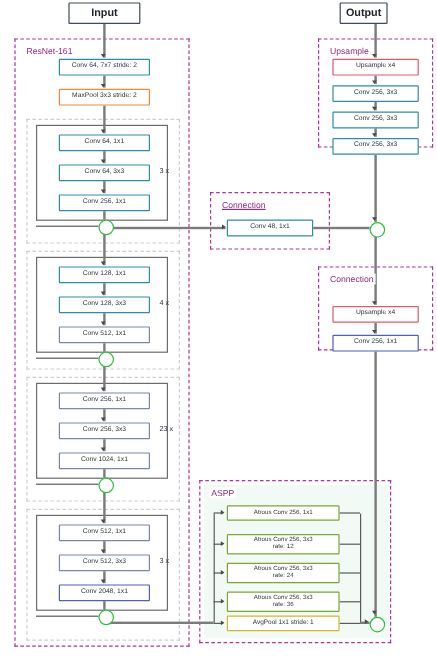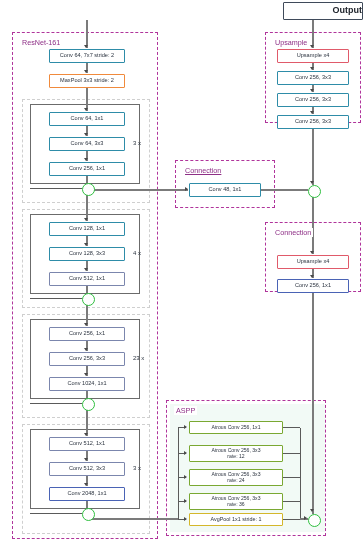--- a/index.html
+++ b/index.html
@@ -57,20 +57,23 @@
     position:absolute;width:11px;height:11px;border-radius:50%;
     border:1.6px solid #2fbf3f;background:#ffffff;z-index:7;
   }
 
   .xlabel{position:absolute;font-size:6px;color:#2c3440;z-index:6;white-space:nowrap;}
 </style>
 </head>
 <body>
 
 <div id="canvas">
+    <div class="node n-io" style="left: 57px; top: 2px; width: 60px; height: 18px;">
+      <span>Input</span>
+    </div>
     <div class="group g-purple" style="left: 12px; top: 32px; width: 146px; height: 507px;"></div>
     <div class="g-label" style="left: 20px; top: 38px;">ResNet-161</div>
     <div class="edge v" style="left: 86.2px; top: 20px; height: 28px;"></div>
     <div class="arrow down" style="left: 84.4px; top: 45.4px;"></div>
     <div class="node n-teal" style="left: 49px; top: 49px; width: 76px; height: 14px;">
       <span>Conv 64, 7x7 stride: 2</span>
     </div>
     <div class="edge v" style="left: 86.2px; top: 63px; height: 10px;"></div>
     <div class="arrow down" style="left: 84.4px; top: 70.4px;"></div>
     <div class="node n-orange" style="left: 49px; top: 74px; width: 76px; height: 14px;">
@@ -163,21 +166,21 @@
     <div class="edge v" style="left: 86.2px; top: 518px; height: 1px;"></div>
     <div class="group g-purple" style="left: 175px; top: 160px; width: 100px; height: 48px;"></div>
     <div class="g-label" style="left: 183px; top: 166px; text-decoration: underline;">Connection</div>
     <div class="edge h" style="left: 92px; top: 189.2px; width: 96px;"></div>
     <div class="arrow right" style="left: 185.4px; top: 187.4px;"></div>
     <div class="node n-teal" style="left: 189px; top: 183px; width: 72px; height: 14px;">
       <span>Conv 48, 1x1</span>
     </div>
     <div class="edge h" style="left: 261px; top: 189.2px; width: 47px;"></div>
     <div class="junction" style="left: 307.5px; top: 184.5px;"></div>
-    <div class="node n-io" style="left: 283px; top: 2px; width: 80px; height: 18px; justify-content: flex-end;">
+    <div class="node n-io" style="left: 283px; top: 2px; width: 40px; height: 18px;">
       <span>Output</span>
     </div>
     <div class="group g-purple" style="left: 265px; top: 32px; width: 96px; height: 91px;"></div>
     <div class="g-label" style="left: 273px; top: 38px;">Upsample</div>
     <div class="edge v" style="left: 312.2px; top: 20px; height: 28px;"></div>
     <div class="arrow down" style="left: 310.4px; top: 45.4px;"></div>
     <div class="node n-red" style="left: 277px; top: 49px; width: 72px; height: 14px;">
       <span>Upsample x4</span>
     </div>
     <div class="edge v" style="left: 312.2px; top: 63px; height: 7px;"></div>

